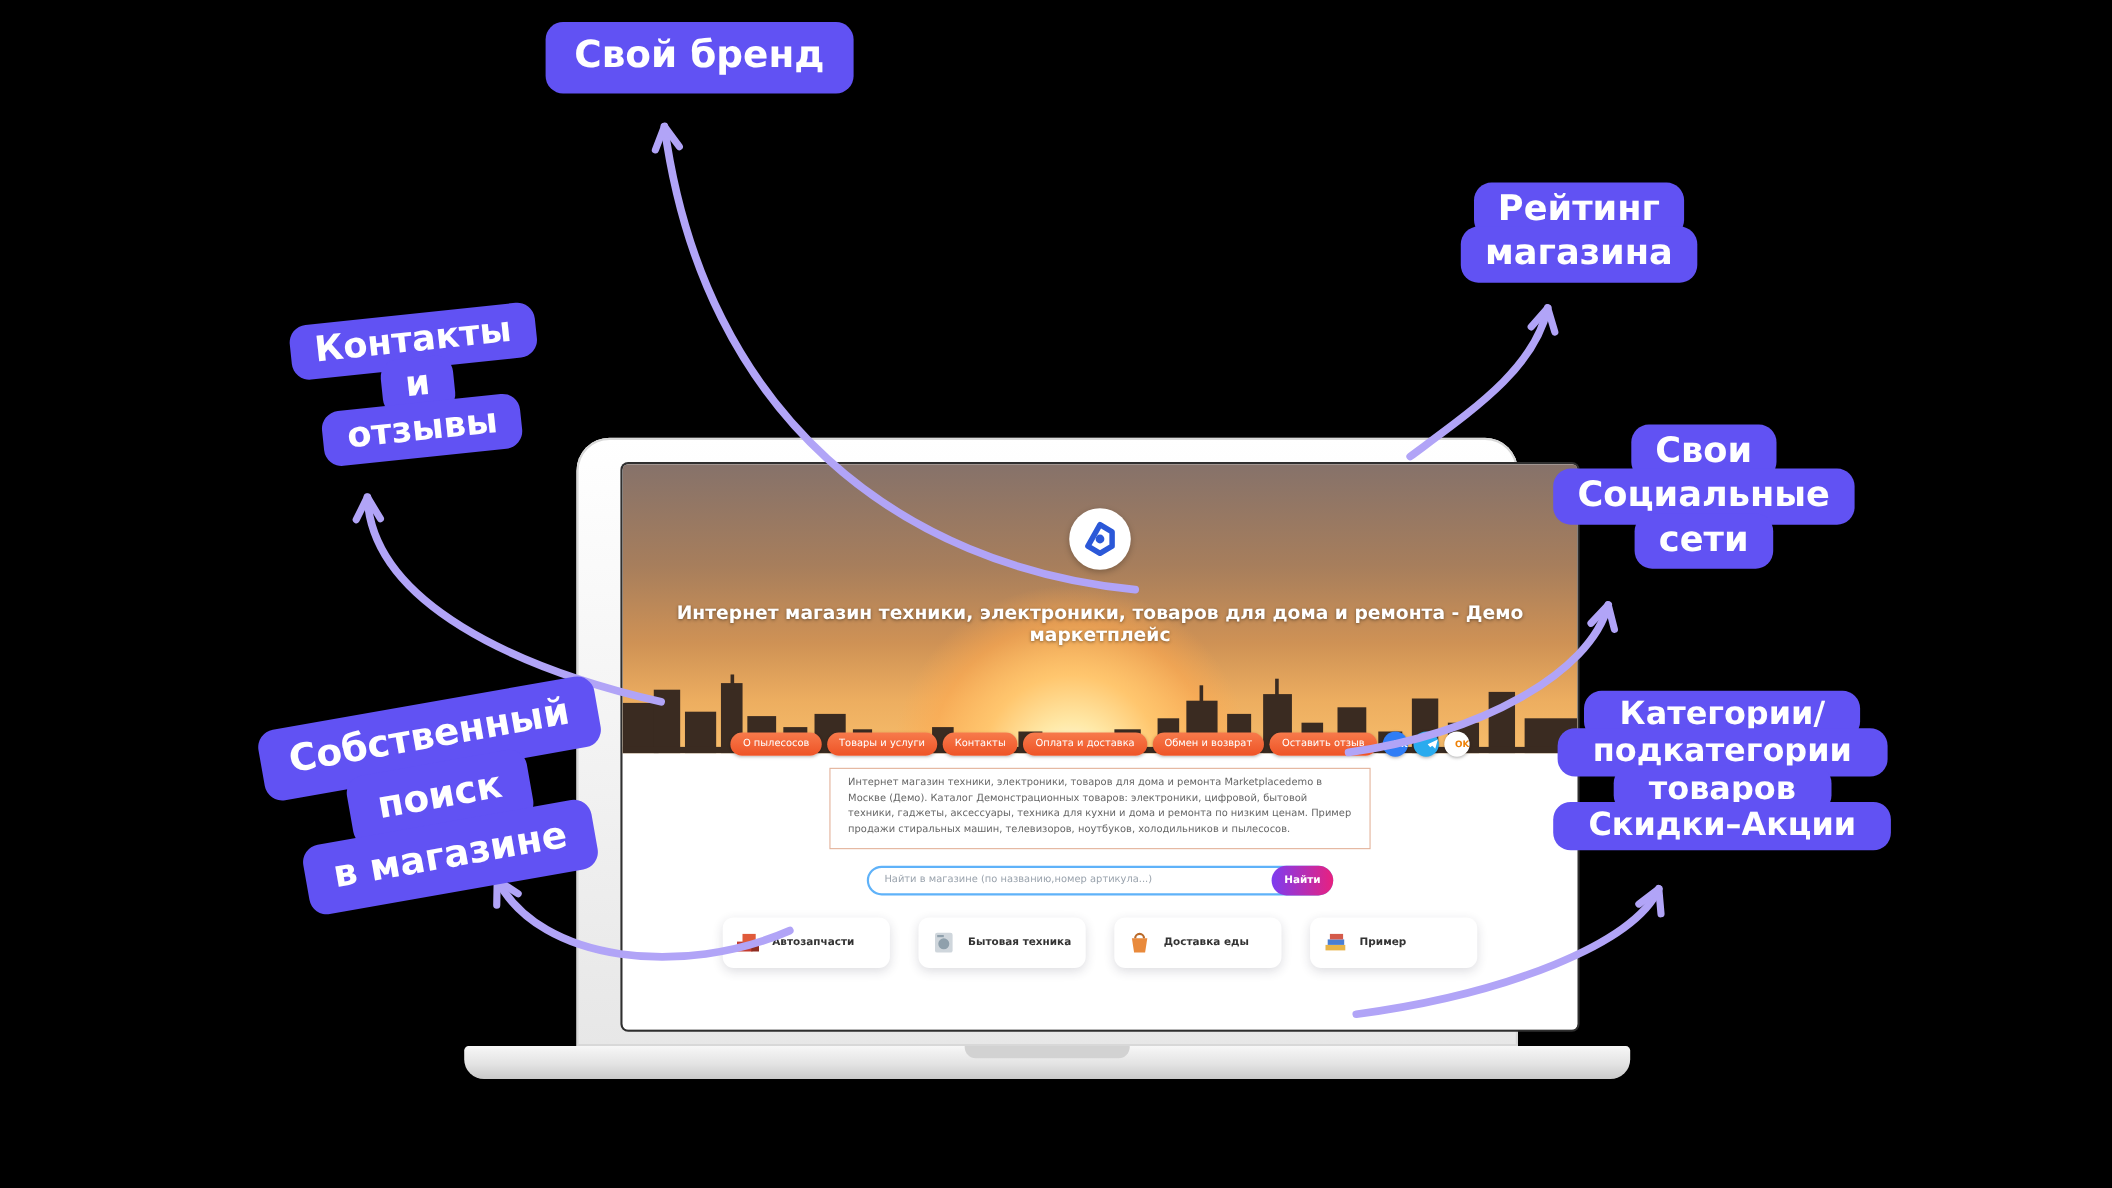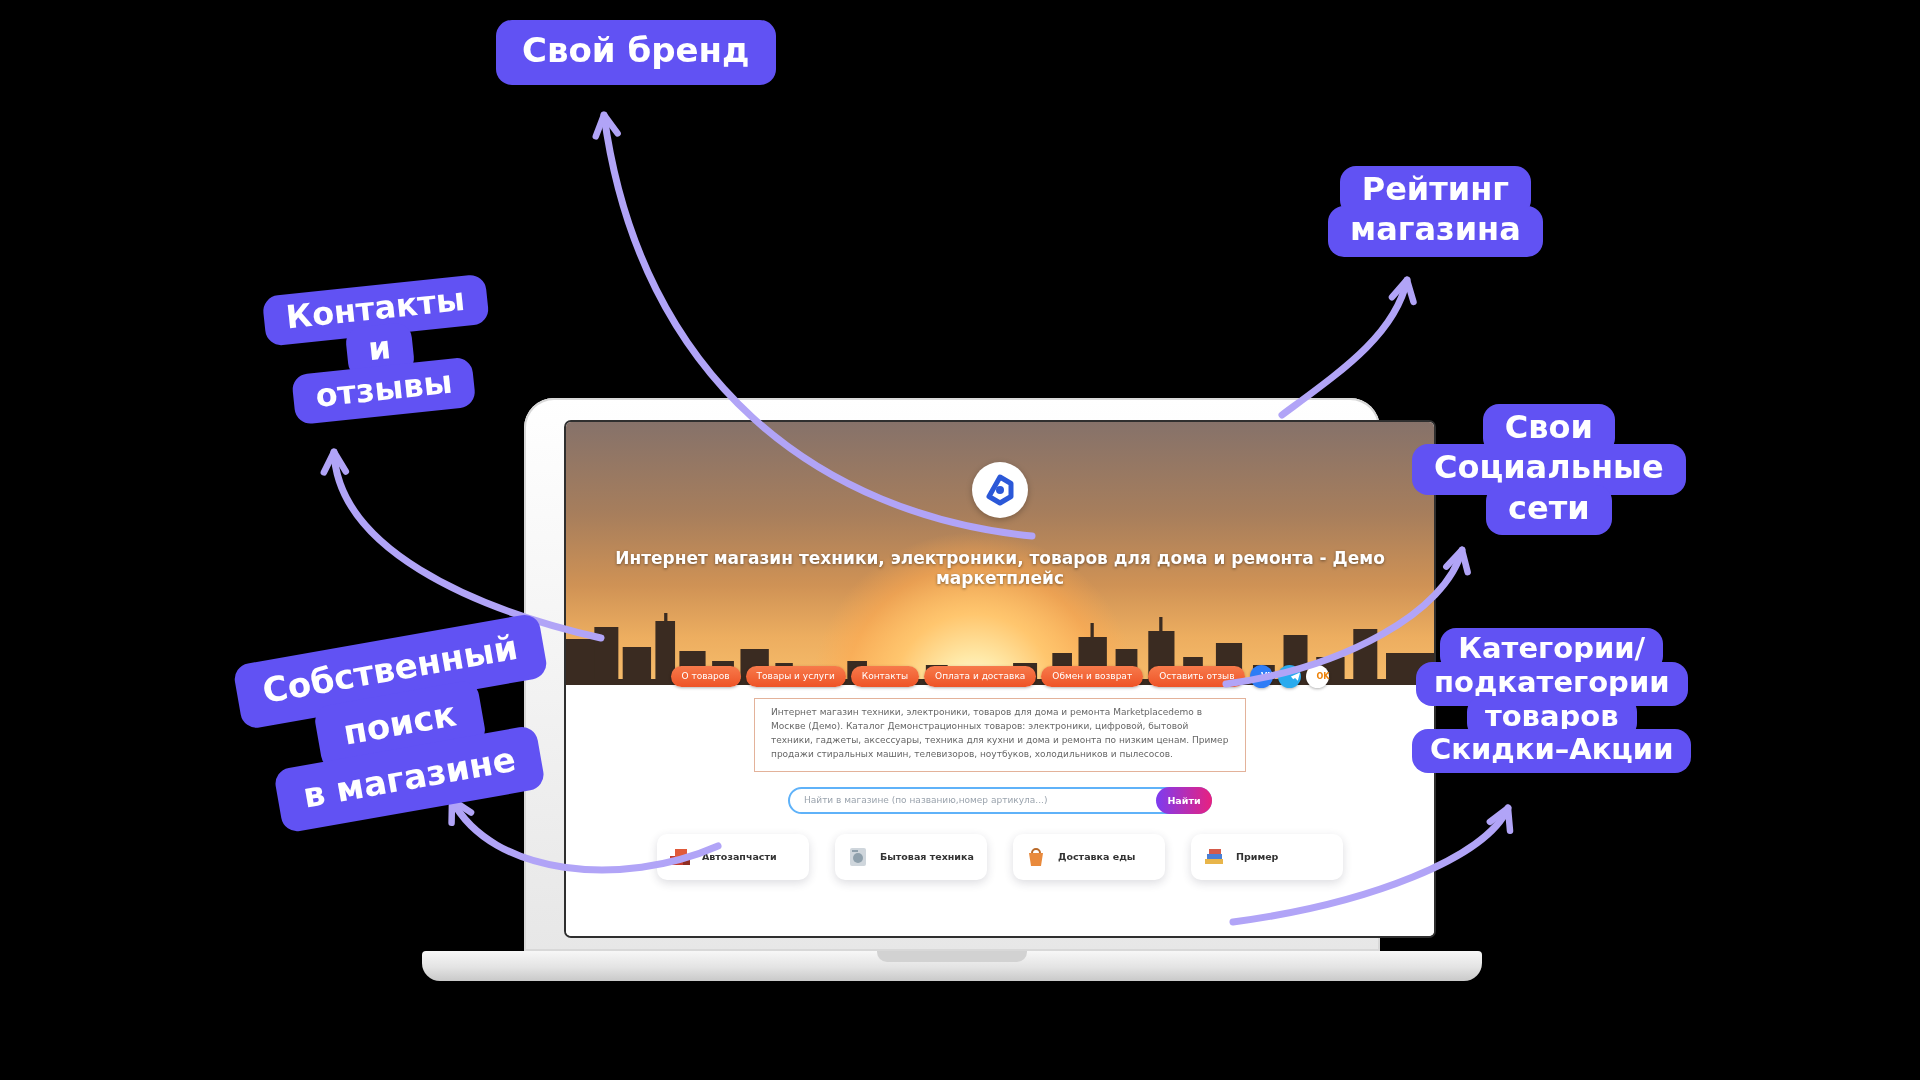--- a/index.html
+++ b/index.html
@@ -11,21 +11,21 @@
 
   
   .callout { position: absolute; display: flex; flex-direction: column; align-items: center; z-index: 10; }
   .pill {
     background: #6152f3; color: #fff; border-radius: 16px;
     padding: 4px 22px 8px; font-size: 32px; font-weight: 600;
     line-height: 1.2; white-space: nowrap;
   }
   .pill + .pill { margin-top: -10px; }
   .pill-lg { font-size: 34px; padding: 10px 26px 14px; }
-  .pill-sm { font-size: 29px; padding: 3px 18px 6px; }
+  .pill-sm { font-size: 29px; padding: 3px 32px 6px; }
 
   
   .arrows { position: absolute; left: 0; top: 0; width: 1920px; height: 1080px; z-index: 6; pointer-events: none; }
 
   
   .laptop-screen {
     position: absolute; left: 524px; top: 398px; width: 856px; height: 553px;
     background: linear-gradient(180deg, #ffffff, #e7e7e7);
     border-radius: 30px 30px 0 0;
     box-shadow: inset 0 0 0 2px #d8d8d8;
@@ -166,21 +166,21 @@
         <div class="logo">
           <svg width="34" height="34" viewBox="0 0 34 34">
             <path d="M17 4 L28 10.5 V23.5 L17 30 L6 23.5 Z" fill="none" stroke="#2b58d8" stroke-width="5" stroke-linejoin="round"></path>
             <circle cx="17" cy="17" r="4" fill="#2b58d8"></circle>
           </svg>
         </div>
         <div class="site-title">Интернет магазин техники, электроники, товаров для дома и ремонта - Демо маркетплейс</div>
       </div>
 
       <nav class="navrow">
-        <span class="navpill">О товаров</span>
+        <span class="navpill">О пылесосов</span>
         <span class="navpill">Товары и услуги</span>
         <span class="navpill">Контакты</span>
         <span class="navpill">Оплата и доставка</span>
         <span class="navpill">Обмен и возврат</span>
         <span class="navpill">Оставить отзыв</span>
         <span class="social vk">
           <span>VK</span>
         </span>
         <span class="social tg">
           <svg width="11" height="11" viewBox="0 0 24 24">
@@ -261,21 +261,21 @@
   <div class="callout" style="left:496px; top:20px;">
     <span class="pill pill-lg">Свой бренд</span>
   </div>
 
   <div class="callout" style="left:268px; top:285px; transform:rotate(-6deg);">
     <span class="pill">Контакты</span>
     <span class="pill">и</span>
     <span class="pill">отзывы</span>
   </div>
 
-  <div class="callout" style="left:1412px; top:404px;">
+  <div class="callout" style="left:1412px; top:386px;">
     <span class="pill">Свои</span>
     <span class="pill">Социальные</span>
     <span class="pill">сети</span>
   </div>
 
   <div class="callout" style="left:245px; top:638px; transform:rotate(-10deg);">
     <span class="pill pill-lg">Собственный</span>
     <span class="pill pill-lg">поиск</span>
     <span class="pill pill-lg">в магазине</span>
   </div>

